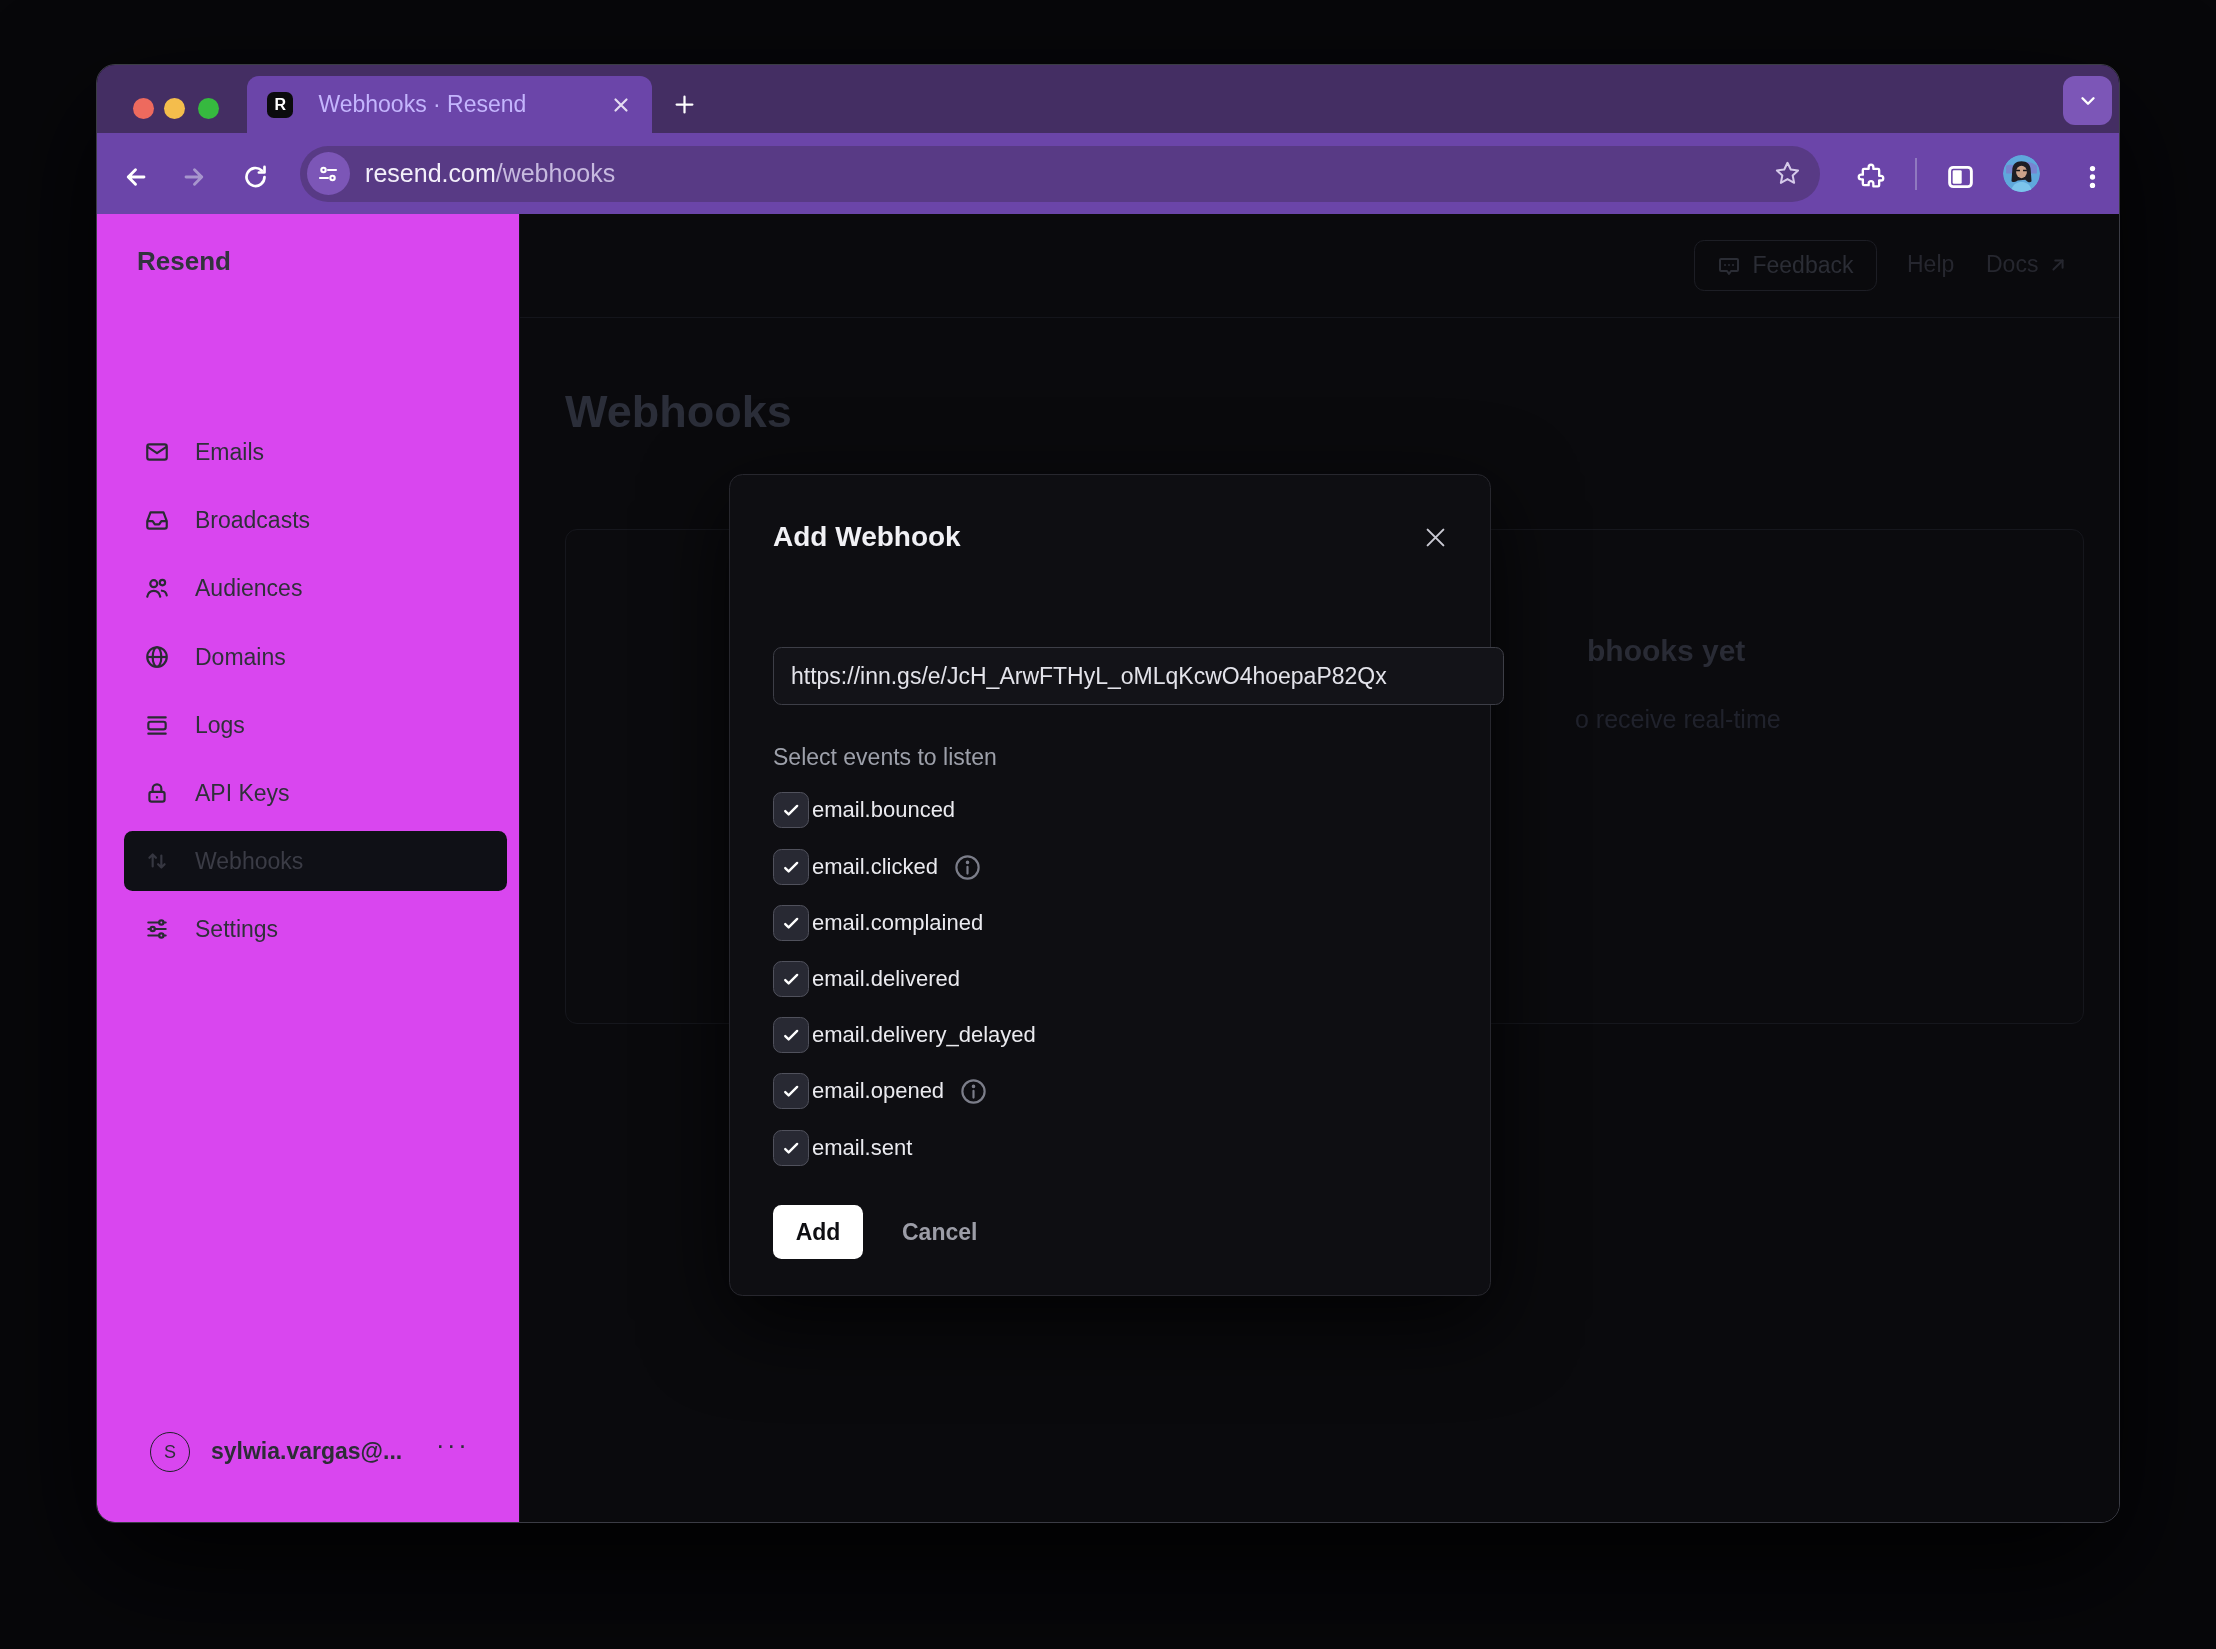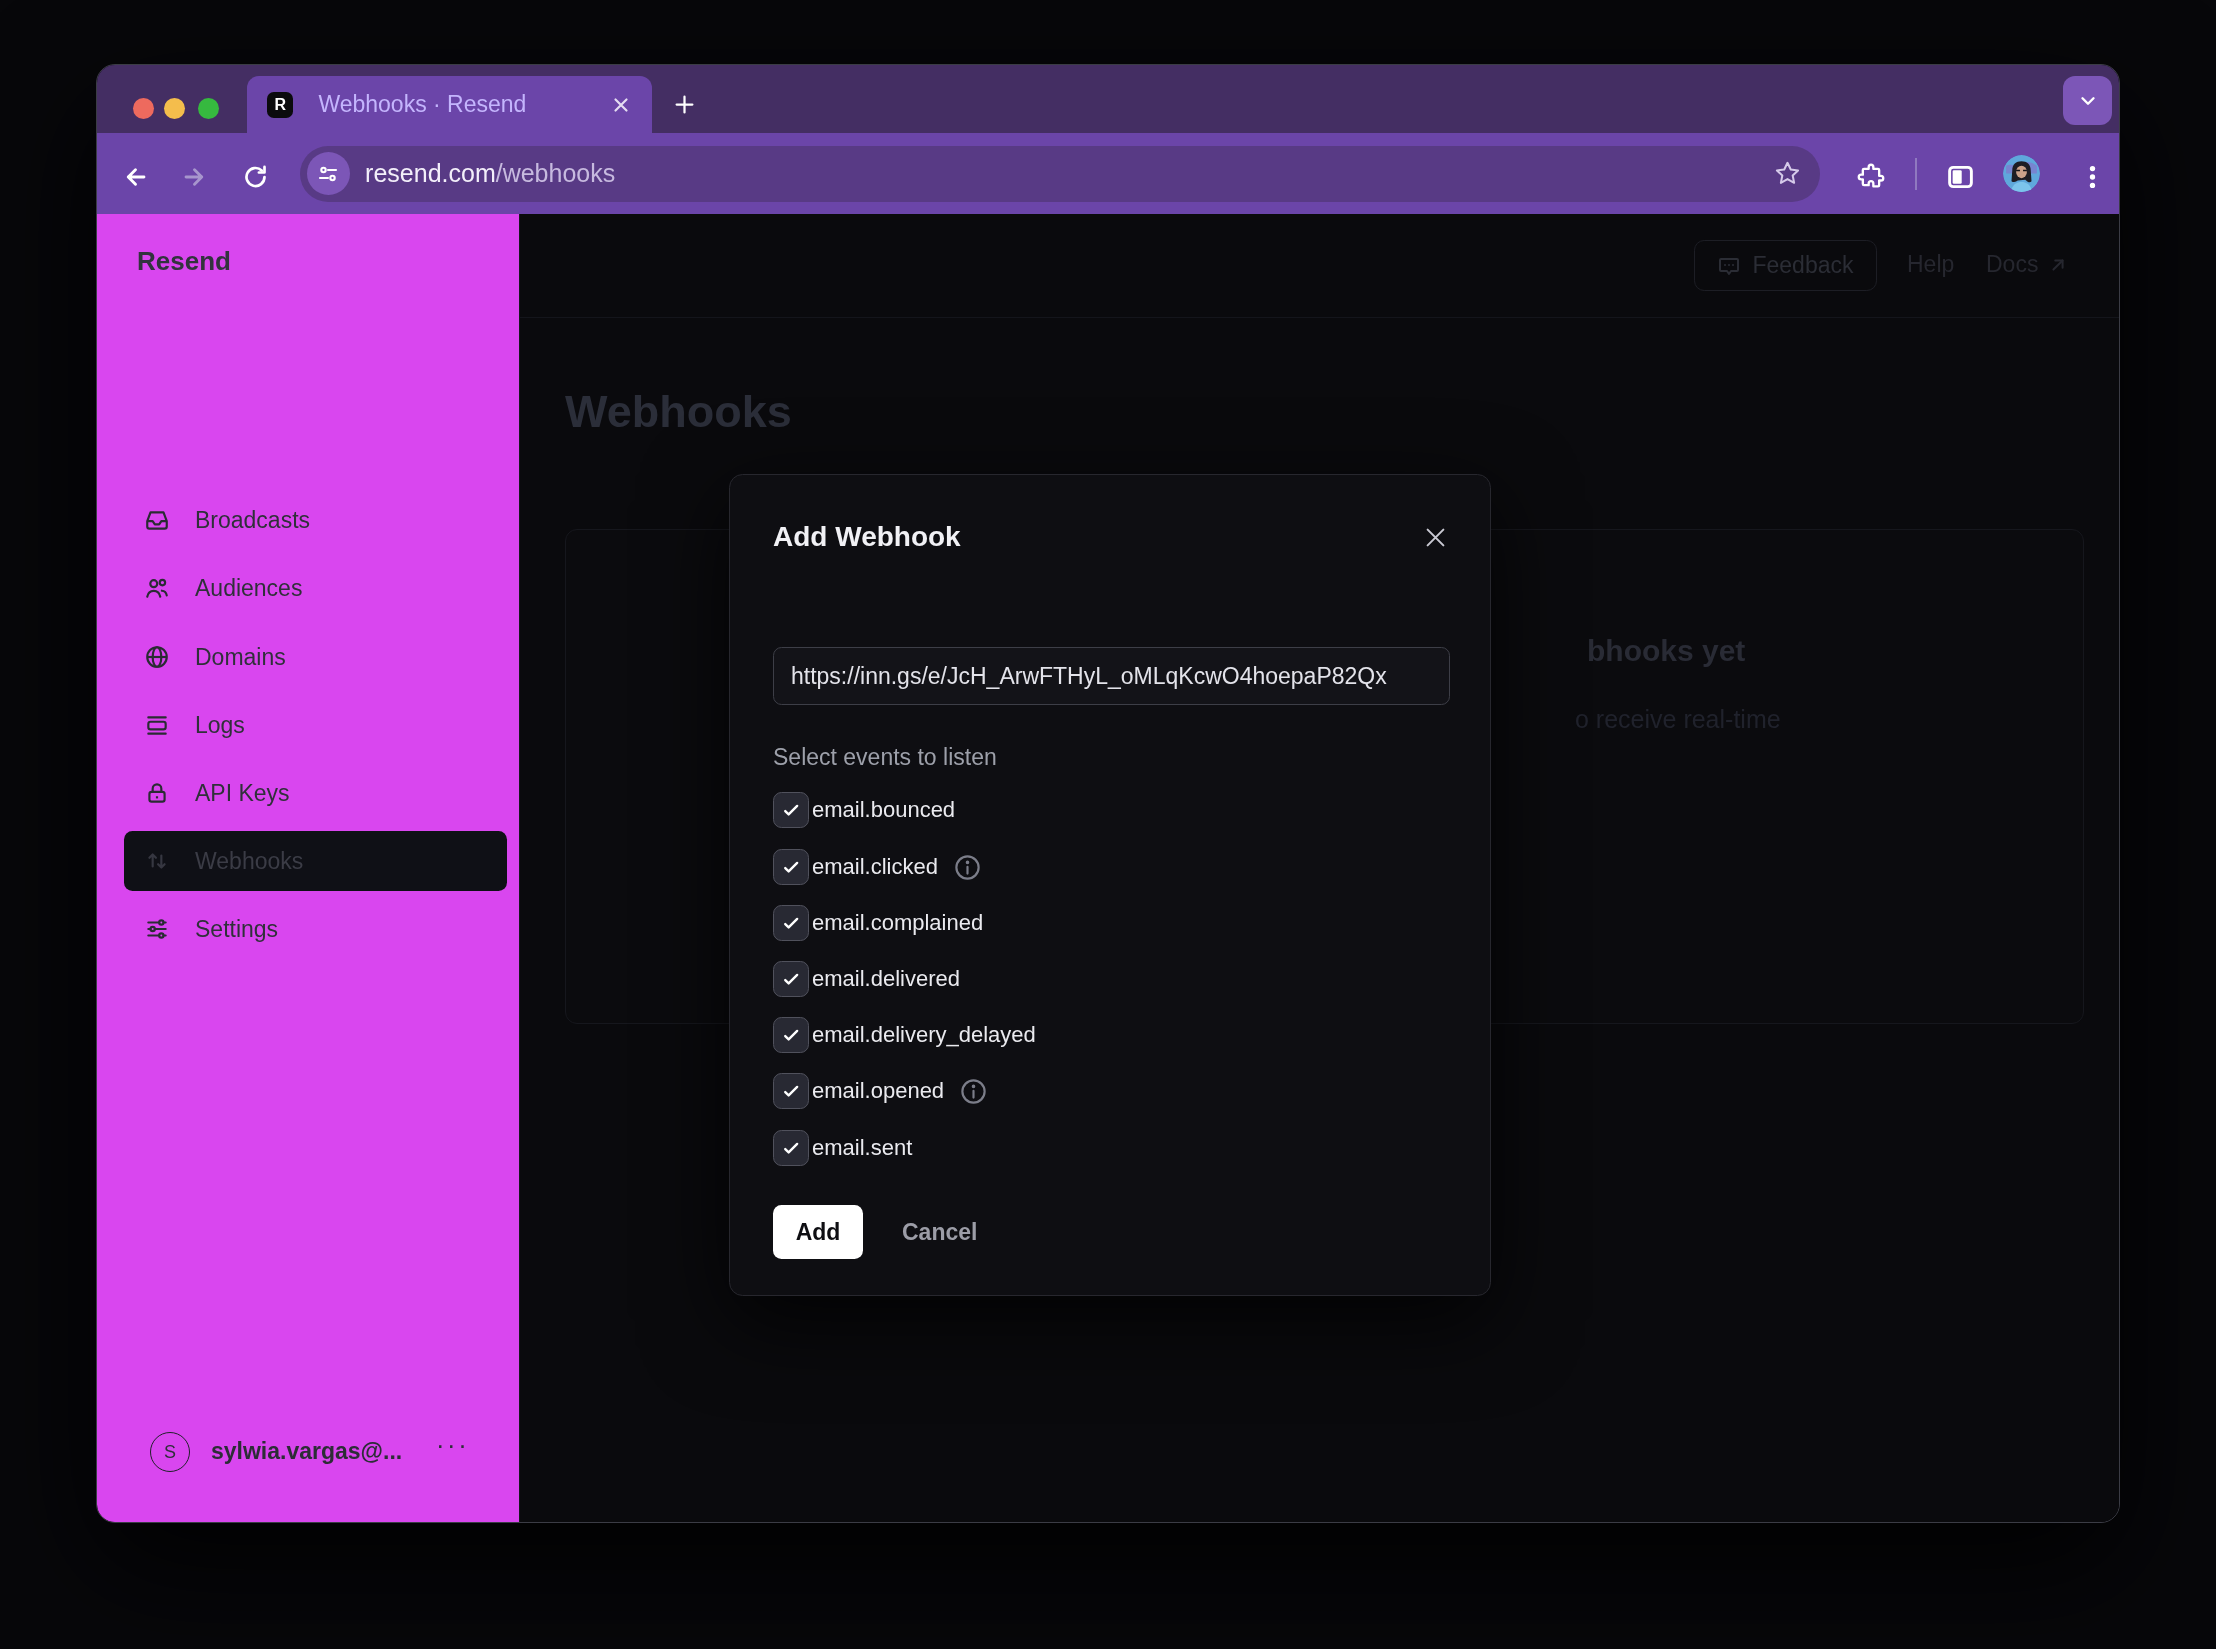--- a/index.html
+++ b/index.html
@@ -63,21 +63,21 @@
               border-radius:12px;background:#0b0b0e;}
   .empty-heading{position:absolute;left:1067px;top:420px;font-size:30px;font-weight:bold;color:#292b35;white-space:nowrap;}
   .empty-desc{position:absolute;left:1055px;top:491px;font-size:25px;color:#20222c;white-space:nowrap;}
   
   .modal{position:absolute;left:632px;top:409px;width:762px;height:822px;background:#0e0e12;
          border:0.9px solid #27272e;border-radius:13.6px;box-shadow:0 25.5px 85px rgba(0,0,0,.8);z-index:10;}
   .modal-title{position:absolute;left:43px;top:46px;font-size:28px;font-weight:bold;color:#f1f1f5;}
   .modal-close{position:absolute;left:692px;top:49px;width:27px;height:27px;color:#c9c9d3;}
   .field-label{position:absolute;left:43px;font-size:23px;color:#9da0aa;}
   .endpoint-label{top:128px;margin-top:44px;}
-  .endpoint-input{position:absolute;left:43px;top:172px;width:677px;height:58px;border-radius:8.5px;
+  .endpoint-input{position:absolute;left:43px;top:172px;width:731px;height:58px;border-radius:8.5px;
                   background:#131318;border:1.7px solid #3d3e47;color:#e3e3ea;font-size:23px;
                   padding:0 17px;white-space:nowrap;overflow:hidden;outline:none;}
   .select-label{top:269px;}
   .evrow{position:absolute;left:43px;height:36px;display:flex;align-items:center;}
   .checkbox{width:36px;height:36px;border-radius:8.5px;background:#282933;border:1.7px solid #50515c;
             display:flex;align-items:center;justify-content:center;flex:none;}
   .evlabel{margin-left:3px;font-size:22px;color:#eaeaef;white-space:nowrap;}
   .infoicon{margin-left:15.3px;width:29px;height:29px;color:#7b7d89;}
   .add-btn{position:absolute;left:43px;top:730px;width:90px;height:54px;border-radius:8.5px;background:#ffffff;
            color:#0e0e12;font-size:23px;font-weight:bold;display:flex;align-items:center;justify-content:center;border:none;}
@@ -182,20 +182,29 @@
             <circle cx="12" cy="19" r="2.2"></circle>
         </svg>
       </span>
     </div>
 
     <div class="page">
       <div class="sidebar">
         <div class="logo">Resend</div>
         <div class="nav-active-bg"></div>
 
+        <div class="navitem" style="top:204px">
+          <span class="nicon">
+              <svg viewBox="0 0 24 24" width="26" height="26" fill="none" stroke="currentColor" stroke-width="2" stroke-linejoin="round">
+                <rect x="3" y="5" width="18" height="14" rx="2"></rect>
+                <path d="M3 7l9 6 9-6"></path>
+              </svg>
+            </span>
+          <span class="nlabel">Emails</span>
+        </div>
         <div class="navitem" style="top:272px">
           <span class="nicon">
               <svg viewBox="0 0 24 24" width="26" height="26" fill="none" stroke="currentColor" stroke-width="2" stroke-linejoin="round">
                 <path d="M4 5h16v14H4z" opacity="0"></path>
                 <path d="M21 13v5a2 2 0 0 1-2 2H5a2 2 0 0 1-2-2v-5l3-8h12z"></path>
                 <path d="M3 13h5l2 3h4l2-3h5"></path>
               </svg>
             </span>
           <span class="nlabel">Broadcasts</span>
         </div>

